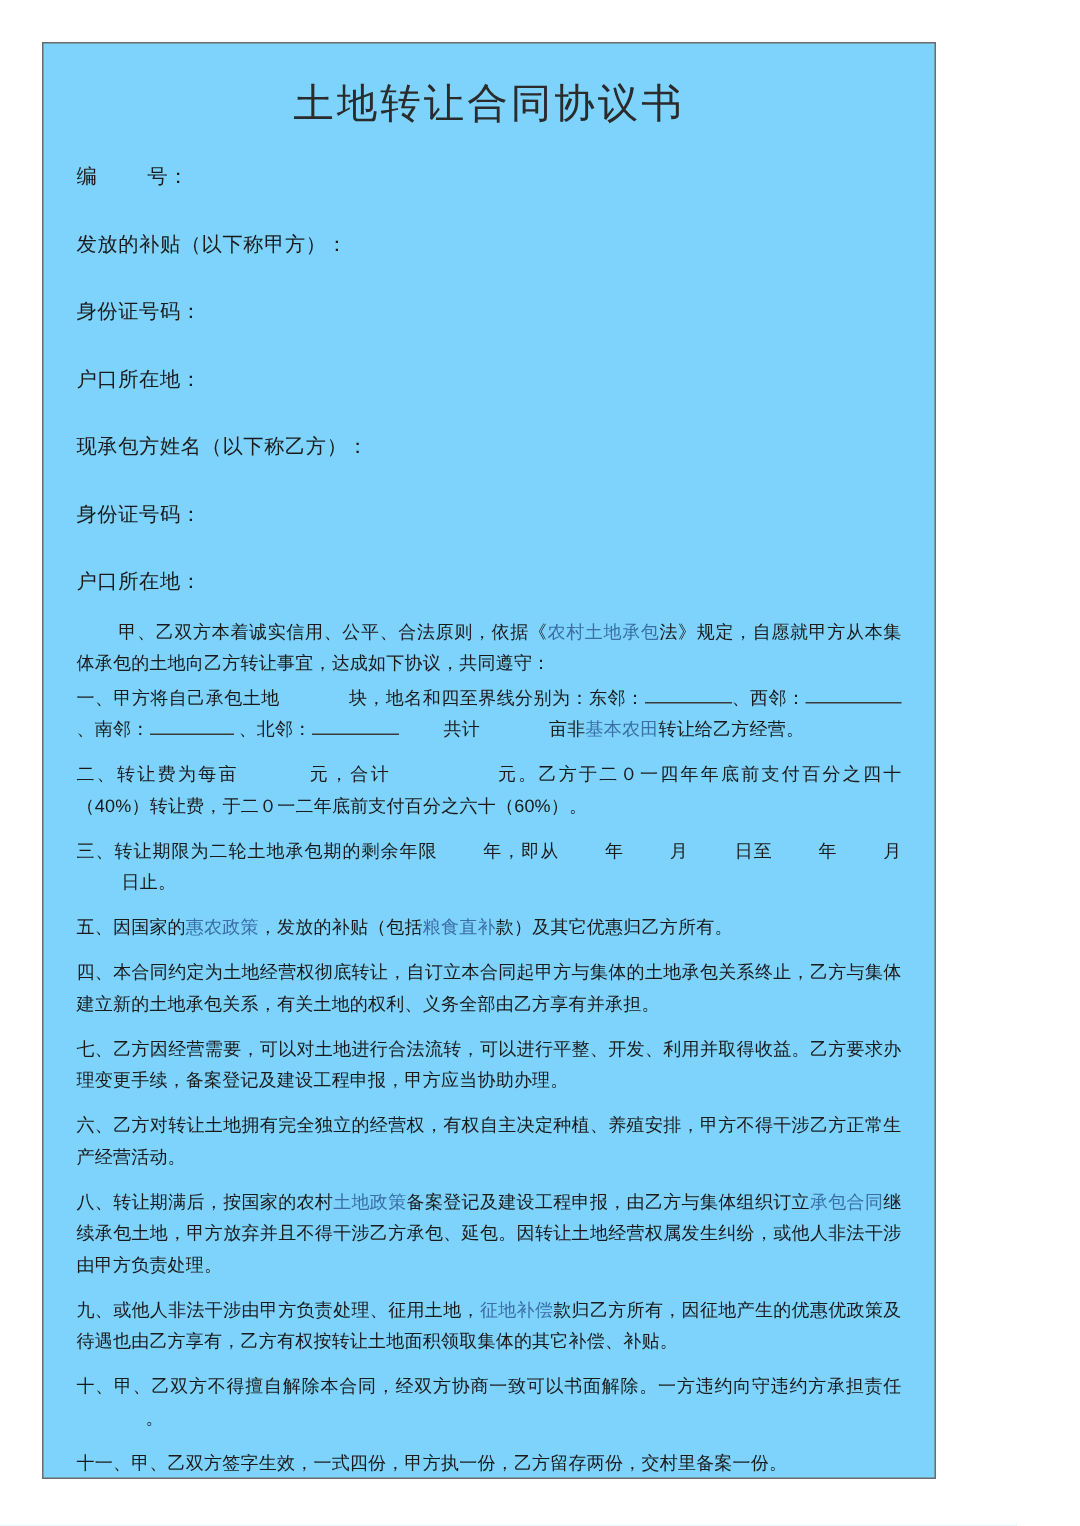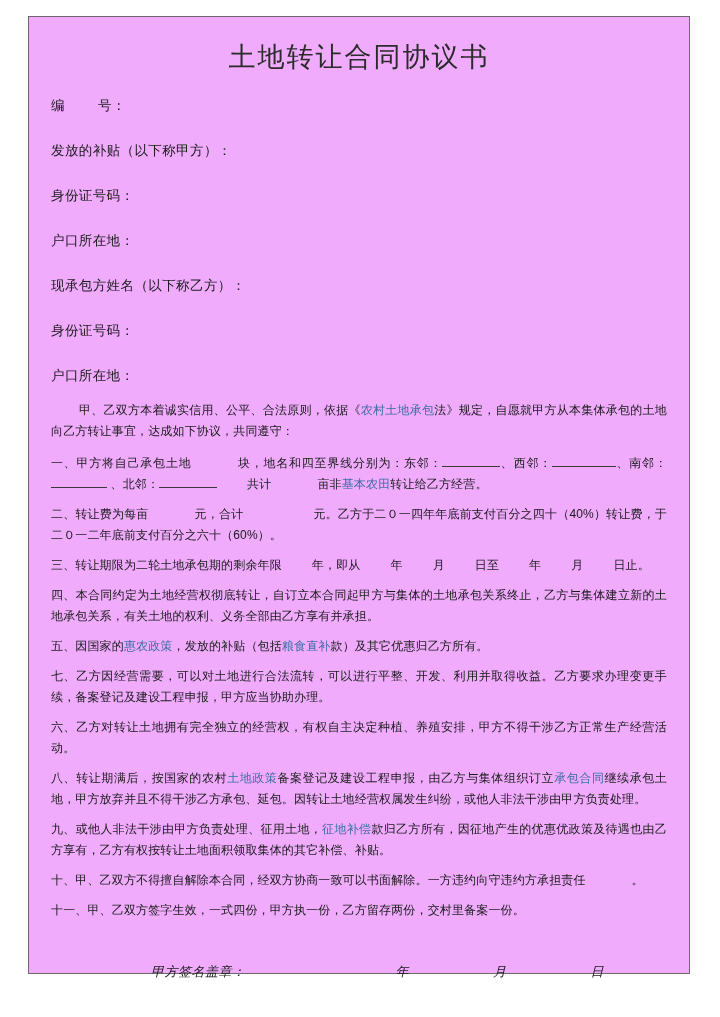--- a/index.html
+++ b/index.html
@@ -11,26 +11,26 @@
     width: 720px;
     height: 1017px;
     position: relative;
     font-family: "Liberation Sans", "DejaVu Sans", sans-serif;
     color: #1a1a1a;
     overflow: hidden;
   }
   .page-frame {
     position: absolute;
     left: 28px;
-    top: 16px;
-    width: 662px;
+    top: 28px;
+    width: 596px;
     height: 958px;
     border: 1.5px solid #6b6b6b;
     box-sizing: border-box;
-    background: #f0abfc;
+    background: #7dd3fc;
   }
   .page-inner {
     position: absolute;
     left: 0;
     top: 0;
     right: 0;
     bottom: 0;
     padding: 14px 22px 0 22px;
     box-sizing: border-box;
   }
@@ -58,21 +58,22 @@
     font-size: 12px;
     line-height: 21px;
     color: #1a1a1a;
     text-align: justify;
     margin: 0 0 9px 0;
     letter-spacing: 0.15px;
     white-space: pre-wrap;
   }
   .para.intro {
     text-indent: 28px;
-    margin-bottom: 11px;
+    margin-bottom: 1px;
+    font-family: Liberation Mono, monospace;
   }
   .lnk {
     color: #3a6ea5;
   }
   .blank {
     display: inline-block;
     border-bottom: 1px solid #3a3a3a;
     vertical-align: baseline;
     height: 12px;
   }
@@ -114,22 +115,22 @@
         <div class="field-line">身份证号码：</div>
         <div class="field-line">户口所在地：</div>
       </div>
 
     <div class="body-block">
       <p class="para intro" id="intro-para"><span>甲、乙双方本着诚实信用、公平、合法原则，依据《</span><span class="lnk">农村土地承包</span><span>法》规定，自愿就甲方从本集体承包的土地向乙方转让事宜，达成如下协议，共同遵守：</span></p>
       <div id="clause-list">
           <p class="para"><span>一、甲方将自己承包土地</span><span class="gap-md"></span><span>块，地名和四至界线分别为：东邻：</span><span class="blank" style="width: 58px;"></span><span>、西邻：</span><span class="blank" style="width: 64px;"></span><span>、南邻：</span><span class="blank" style="width: 56px;"></span><span> 、北邻：</span><span class="blank" style="width: 58px;"></span><span class="gap-sm"></span><span>共计</span><span class="gap-md"></span><span>亩非</span><span class="lnk">基本农田</span><span>转让给乙方经营。</span></p>
           <p class="para"><span>二、转让费为每亩</span><span class="gap-md"></span><span>元，合计</span><span class="gap-lg"></span><span>元。乙方于二０一四年年底前支付百分之四十（40%）转让费，于二０一二年底前支付百分之六十（60%）。</span></p>
           <p class="para"><span>三、转让期限为二轮土地承包期的剩余年限</span><span class="gap-sm"></span><span>年，即从</span><span class="gap-sm"></span><span>年</span><span class="gap-sm"></span><span>月</span><span class="gap-sm"></span><span>日至</span><span class="gap-sm"></span><span>年</span><span class="gap-sm"></span><span>月</span><span class="gap-sm"></span><span>日止。</span></p>
+          <p class="para"><span>五、因国家的</span><span class="lnk">惠农政策</span><span>，发放的补贴（包括</span><span class="lnk">粮食直补</span><span>款）及其它优惠归乙方所有。</span></p>
           <p class="para"><span>四、本合同约定为土地经营权彻底转让，自订立本合同起甲方与集体的土地承包关系终止，乙方与集体建立新的土地承包关系，有关土地的权利、义务全部由乙方享有并承担。</span></p>
-          <p class="para"><span>五、因国家的</span><span class="lnk">惠农政策</span><span>，发放的补贴（包括</span><span class="lnk">粮食直补</span><span>款）及其它优惠归乙方所有。</span></p>
           <p class="para"><span>七、乙方因经营需要，可以对土地进行合法流转，可以进行平整、开发、利用并取得收益。乙方要求办理变更手续，备案登记及建设工程申报，甲方应当协助办理。</span></p>
           <p class="para"><span>六、乙方对转让土地拥有完全独立的经营权，有权自主决定种植、养殖安排，甲方不得干涉乙方正常生产经营活动。</span></p>
           <p class="para"><span>八、转让期满后，按国家的农村</span><span class="lnk">土地政策</span><span>备案登记及建设工程申报，由乙方与集体组织订立</span><span class="lnk">承包合同</span><span>继续承包土地，甲方放弃并且不得干涉乙方承包、延包。因转让土地经营权属发生纠纷，或他人非法干涉由甲方负责处理。</span></p>
           <p class="para"><span>九、或他人非法干涉由甲方负责处理、征用土地，</span><span class="lnk">征地补偿</span><span>款归乙方所有，因征地产生的优惠优政策及待遇也由乙方享有，乙方有权按转让土地面积领取集体的其它补偿、补贴。</span></p>
           <p class="para"><span>十、甲、乙双方不得擅自解除本合同，经双方协商一致可以书面解除。一方违约向守违约方承担责任</span><span class="gap-md"></span><span>。</span></p>
           <p class="para"><span>十一、甲、乙双方签字生效，一式四份，甲方执一份，乙方留存两份，交村里备案一份。</span></p>
         </div>
     </div>
 
     <div class="sig-area" id="sig-area">

